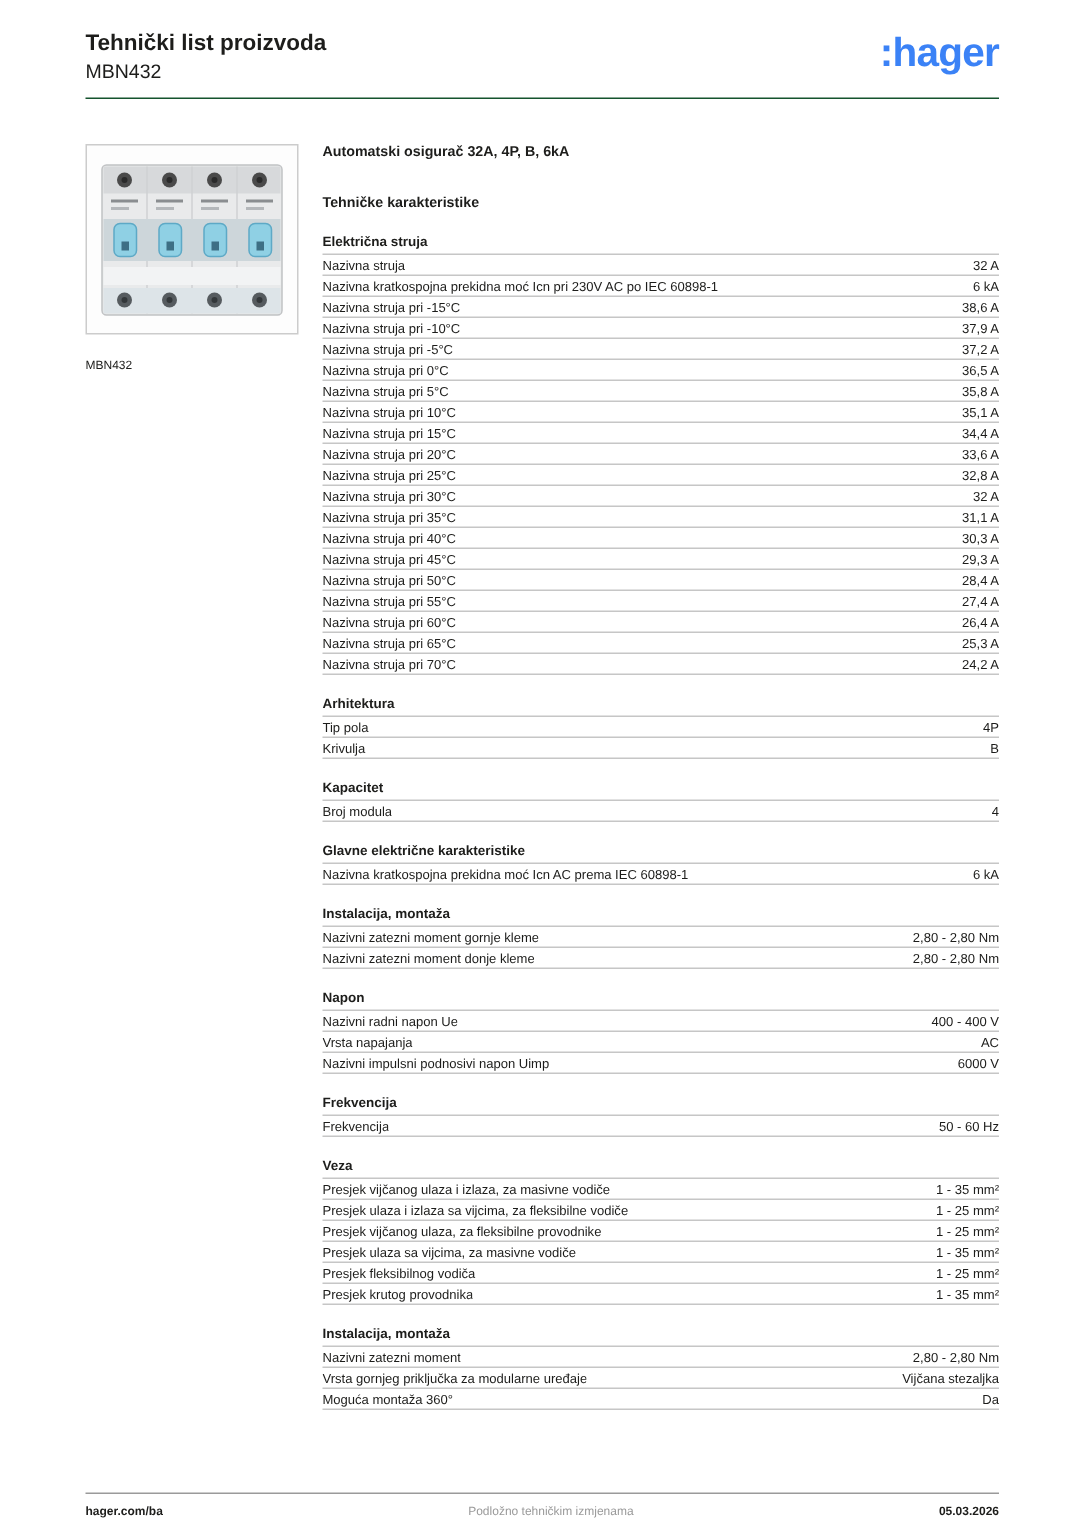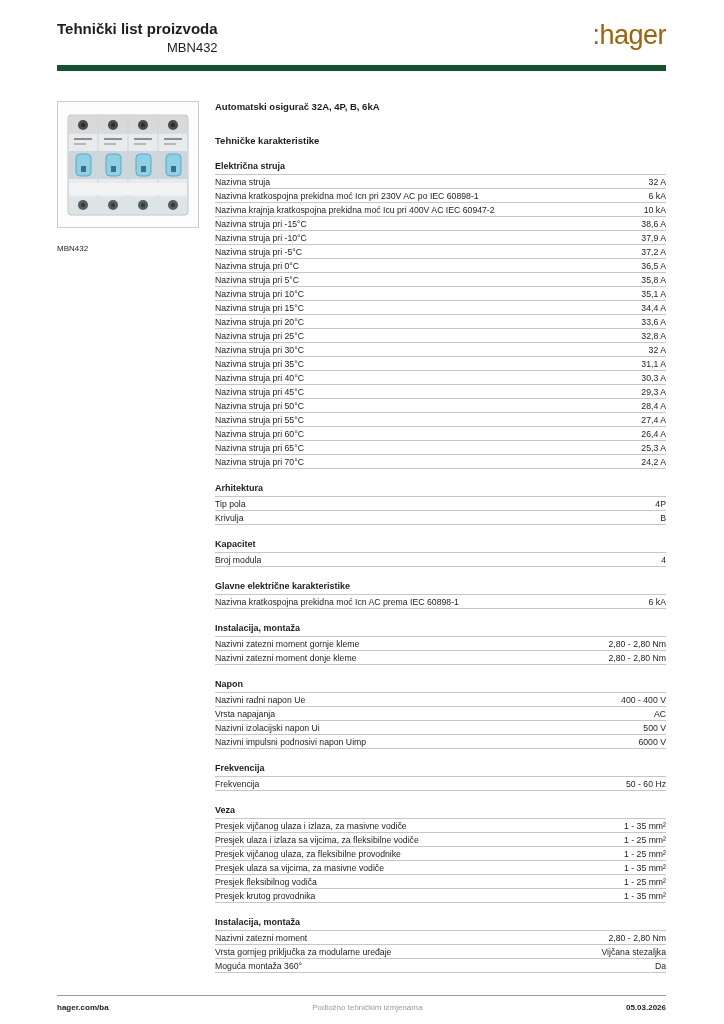--- a/index.html
+++ b/index.html
@@ -13,29 +13,28 @@
     color: #1d1d1b;
     overflow: hidden;
   }
   .header {
     margin: 0 58px 0 57px;
     padding-top: 20px;
     padding-bottom: 9px;
     display: flex;
     justify-content: space-between;
     align-items: flex-start;
-    border-bottom: 6px solid #14532d;
-    text-align: right;
+    border-bottom: 1px solid #14532d;
   }
   .doc-title { font-size: 15px; font-weight: bold; line-height: 18px; }
   .doc-subtitle { font-size: 13px; line-height: 16px; margin-top: 2px; }
   .logo {
     font-size: 27px;
-    font-weight: normal;
-    color: #a16207;
+    font-weight: bold;
+    color: #3b82f6;
     letter-spacing: -0.5px;
     line-height: 30px;
   }
   .main { margin: 30px 58px 0 57px; display: flex; }
   .left-col { width: 158px; flex: none; }
   .product-image-box {
     width: 142px; height: 127px;
     border: 1px solid #cccccc;
     background: #fdfdfd;
     display: flex; align-items: center; justify-content: center;
@@ -148,24 +147,20 @@
             <div class="section-title">Električna struja</div>
             <div class="row">
               <span class="row-label">Nazivna struja</span>
               <span class="row-value">32 A</span>
             </div>
             <div class="row">
               <span class="row-label">Nazivna kratkospojna prekidna moć Icn pri 230V AC po IEC 60898-1</span>
               <span class="row-value">6 kA</span>
             </div>
             <div class="row">
-              <span class="row-label">Nazivna krajnja kratkospojna prekidna moć Icu pri 400V AC IEC 60947-2</span>
-              <span class="row-value">10 kA</span>
-            </div>
-            <div class="row">
               <span class="row-label">Nazivna struja pri -15°C</span>
               <span class="row-value">38,6 A</span>
             </div>
             <div class="row">
               <span class="row-label">Nazivna struja pri -10°C</span>
               <span class="row-value">37,9 A</span>
             </div>
             <div class="row">
               <span class="row-label">Nazivna struja pri -5°C</span>
               <span class="row-value">37,2 A</span>
@@ -269,24 +264,20 @@
           </div>
           <div class="section">
             <div class="section-title">Napon</div>
             <div class="row">
               <span class="row-label">Nazivni radni napon Ue</span>
               <span class="row-value">400 - 400 V</span>
             </div>
             <div class="row">
               <span class="row-label">Vrsta napajanja</span>
               <span class="row-value">AC</span>
-            </div>
-            <div class="row">
-              <span class="row-label">Nazivni izolacijski napon Ui</span>
-              <span class="row-value">500 V</span>
             </div>
             <div class="row">
               <span class="row-label">Nazivni impulsni podnosivi napon Uimp</span>
               <span class="row-value">6000 V</span>
             </div>
           </div>
           <div class="section">
             <div class="section-title">Frekvencija</div>
             <div class="row">
               <span class="row-label">Frekvencija</span>

